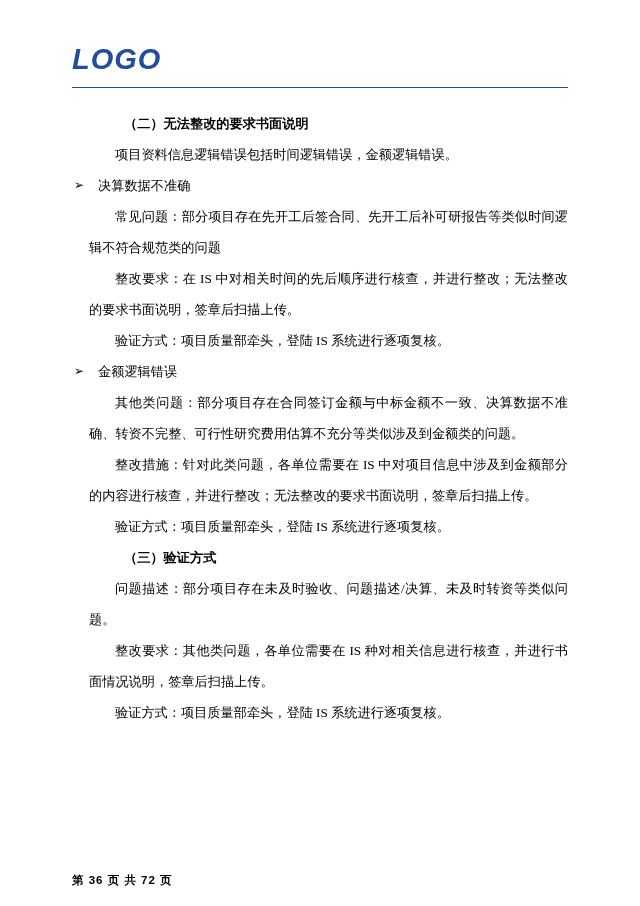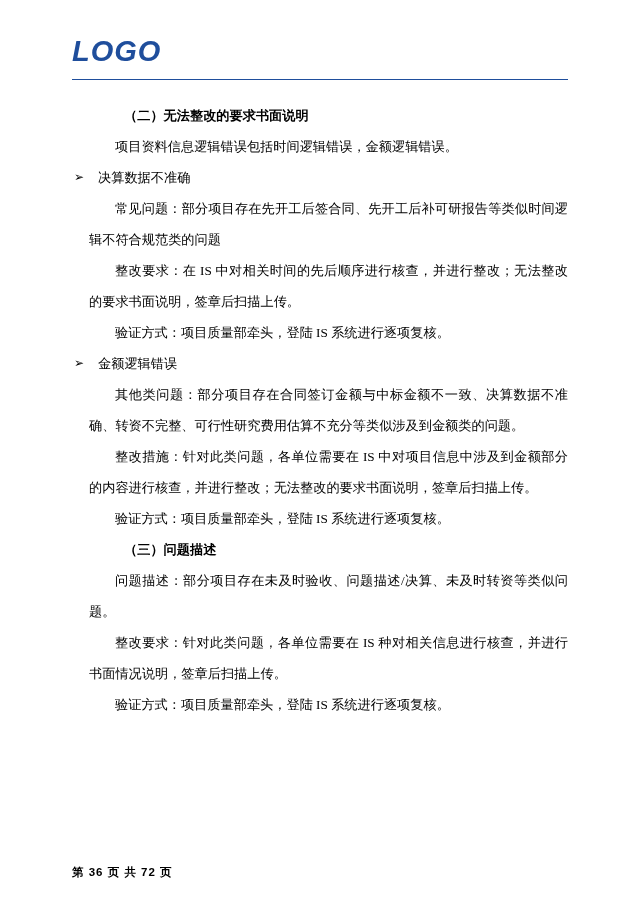--- a/index.html
+++ b/index.html
@@ -19,21 +19,21 @@
     width: 640px;
     height: 906px;
     background: #ffffff;
     box-sizing: border-box;
     padding: 0 72px;
   }
   
   .header {
     position: relative;
     height: 54px;
-    margin-top: 32px;
+    margin-top: 40px;
   }
   .logo {
     font-family: "Liberation Sans", sans-serif;
     font-weight: bold;
     font-style: italic;
     font-size: 29px;
     color: #1f4e9c;
     letter-spacing: 1px;
     line-height: 34px;
     display: inline-block;
@@ -117,23 +117,23 @@
 
     <p class="p bullet">
       <span class="arrow">➢</span>
       <span>金额逻辑错误</span>
     </p>
 
     <p class="p indent2">其他类问题：部分项目存在合同签订金额与中标金额不一致、决算数据不准确、转资不完整、可行性研究费用估算不充分等类似涉及到金额类的问题。</p>
     <p class="p indent2">整改措施：针对此类问题，各单位需要在 IS 中对项目信息中涉及到金额部分的内容进行核查，并进行整改；无法整改的要求书面说明，签章后扫描上传。</p>
     <p class="p indent2">验证方式：项目质量部牵头，登陆 IS 系统进行逐项复核。</p>
 
-    <p class="p heading">（三）问题描述</p>
+    <p class="p heading">（三）验证方式</p>
     <p class="p indent2">问题描述：部分项目存在未及时验收、问题描述/决算、未及时转资等类似问题。</p>
-    <p class="p indent2">整改要求：针对此类问题，各单位需要在 IS 种对相关信息进行核查，并进行书面情况说明，签章后扫描上传。</p>
+    <p class="p indent2">整改要求：其他类问题，各单位需要在 IS 种对相关信息进行核查，并进行书面情况说明，签章后扫描上传。</p>
     <p class="p indent2">验证方式：项目质量部牵头，登陆 IS 系统进行逐项复核。</p>
 
   </div>
 
   <div class="footer">
     <span>第 36 页 共 72 页</span>
   </div>
 
 </div>
 

